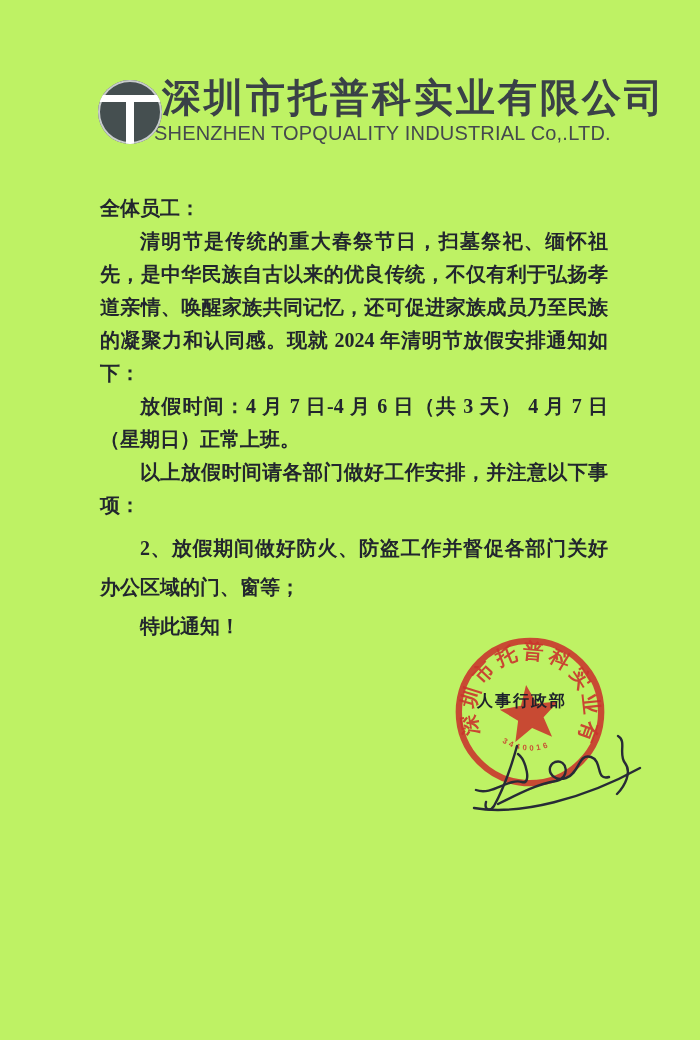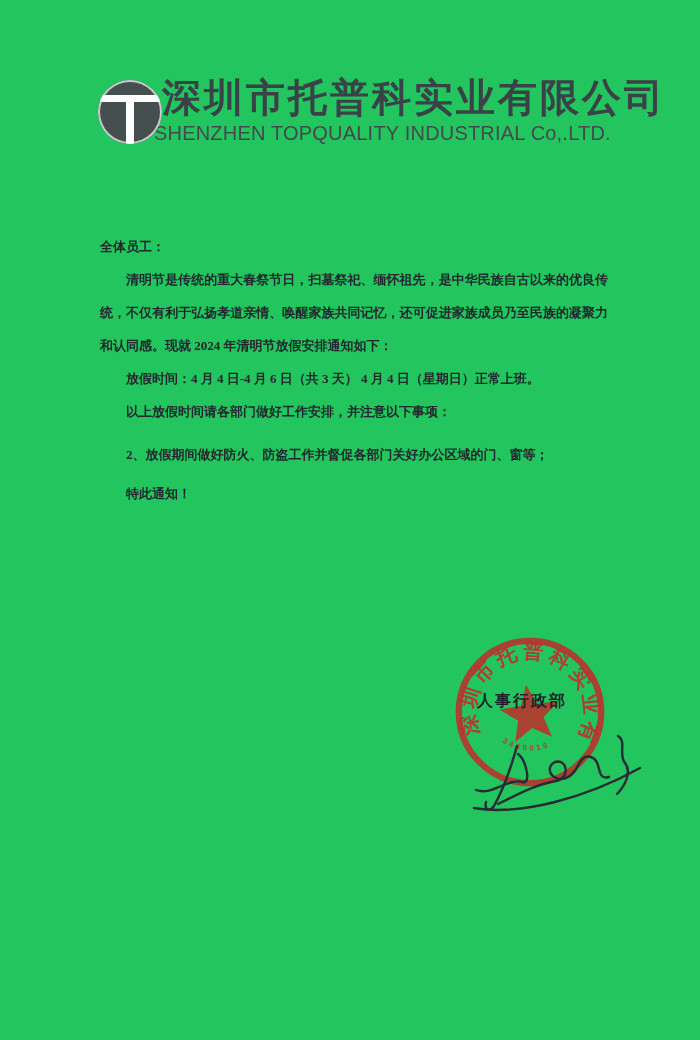--- a/index.html
+++ b/index.html
@@ -1,21 +1,21 @@
 <!DOCTYPE html>
 <html><head>
 <meta charset="utf-8">
 <style>
   * { margin:0; padding:0; box-sizing:border-box; }
   html,body { background:#e8e8e8; }
   .page {
     position:relative;
     width:700px; height:1040px;
     margin:0 auto;
-    background:#22c55e;
+    background:#bef264;
     font-family:"Liberation Serif","DejaVu Serif",serif;
     overflow:hidden;
   }
 
   
   .header {
     position:absolute; left:98px; top:76px; width:510px;
     display:flex; align-items:flex-start;
   }
   .logo {
@@ -49,23 +49,22 @@
   .doc-title {
     position:absolute; left:0; right:0; top:162px;
     text-align:center;
     font-size:25px; font-weight:700; color:#23272f;
     letter-spacing:1px;
   }
 
   
   .body-text {
     position:absolute; left:100px; top:192px; width:508px;
-    color:#22262e; font-size:13px; font-weight:600;
+    color:#22262e; font-size:20px; font-weight:600;
     text-align:justify;
-    margin-top:38px;
   }
   .block-a { line-height:33px; }
   .block-b { line-height:39px; margin-top:7px; }
   .body-text p { margin:0; text-indent:2em; }
   .body-text p.no-indent { text-indent:0; }
 
   
   .seal {
     position:absolute; left:452px; top:634px; width:156px; height:156px;
     z-index:1; opacity:0.92;
@@ -99,21 +98,21 @@
       <div class="company-zh">深圳市托普科实业有限公司</div>
       <div class="company-en">SHENZHEN TOPQUALITY INDUSTRIAL Co,.LTD.</div>
     </div>
   </div>
 
 
   <div class="body-text">
     <div class="block-a">
       <p class="no-indent">全体员工：</p>
       <p>清明节是传统的重大春祭节日，扫墓祭祀、缅怀祖先，是中华民族自古以来的优良传统，不仅有利于弘扬孝道亲情、唤醒家族共同记忆，还可促进家族成员乃至民族的凝聚力和认同感。现就 2024 年清明节放假安排通知如下：</p>
-      <p>放假时间：4 月 4 日-4 月 6 日（共 3 天） 4 月 4 日（星期日）正常上班。</p>
+      <p>放假时间：4 月 7 日-4 月 6 日（共 3 天） 4 月 7 日（星期日）正常上班。</p>
       <p>以上放假时间请各部门做好工作安排，并注意以下事项：</p>
     </div>
     <div class="block-b">
       <p>2、放假期间做好防火、防盗工作并督促各部门关好办公区域的门、窗等；</p>
       <p>特此通知！</p>
     </div>
   </div>
 
   <svg class="seal" viewBox="0 0 160 160">
     <defs>

